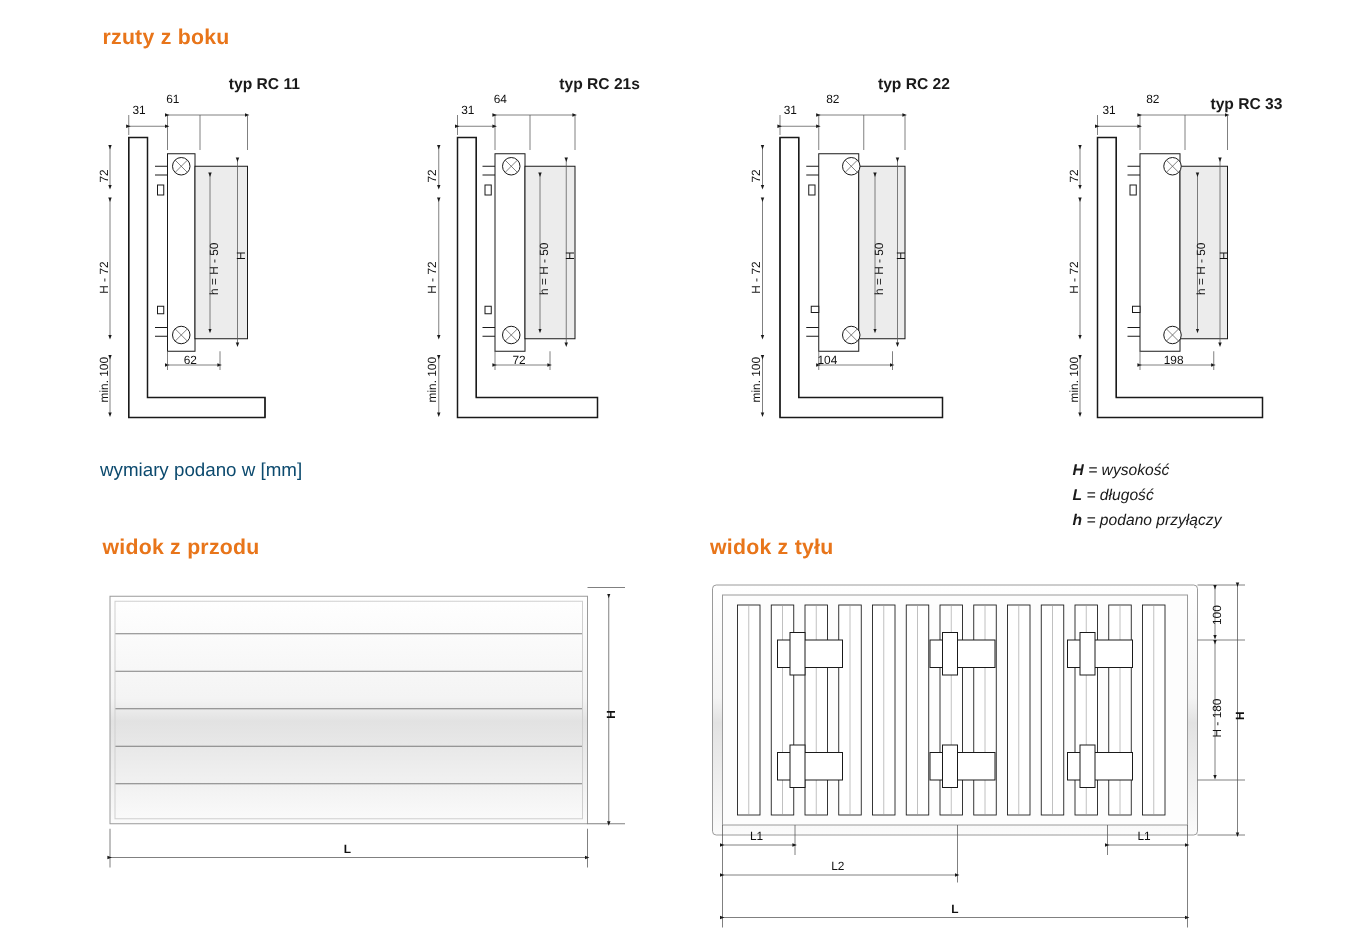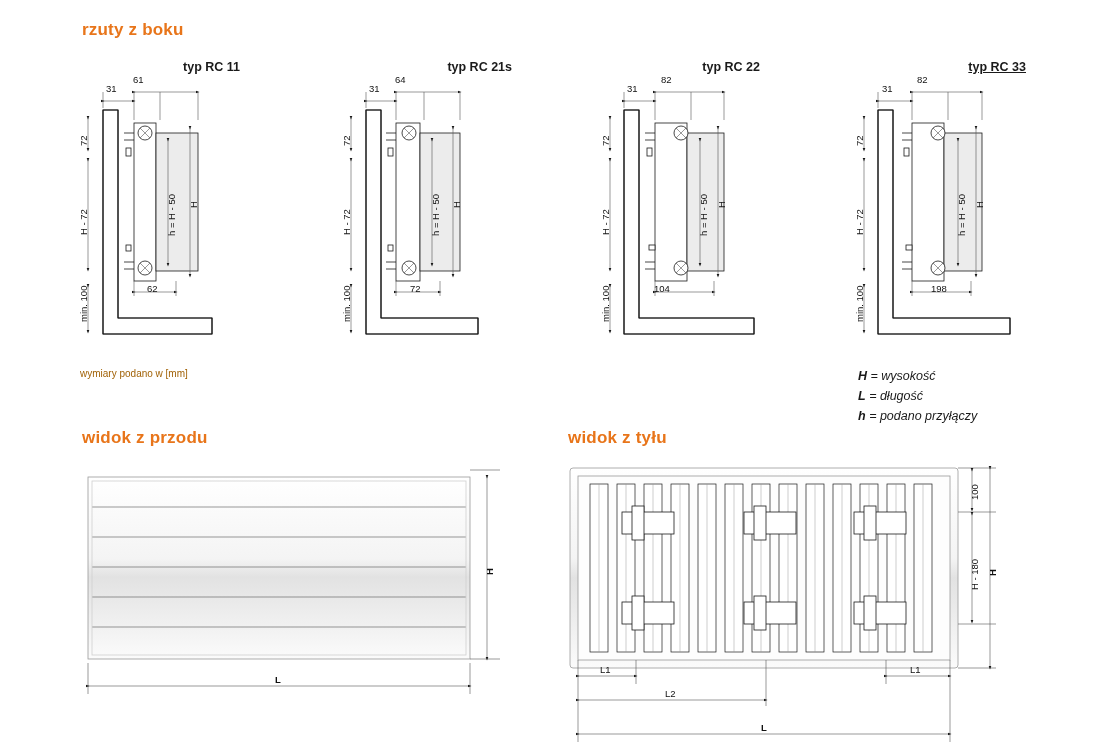--- a/index.html
+++ b/index.html
@@ -21,22 +21,22 @@
   }
   .type-title {
     position:absolute;
     font-weight:bold;
     font-size:12.5px;
     text-align:right;
     width:200px;
   }
   .note {
     position:absolute;
-    font-size:10px;
-    color:#a16207;
+    font-size:15px;
+    color:#0c4a6e;
   }
   .legend {
     position:absolute;
     font-size:12.5px;
     line-height:20px;
   }
   .legend b { font-style:italic; }
   .legend i { font-style:italic; }
   
   .dim {
@@ -60,21 +60,21 @@
 </head>
 <body>
 
 <div class="section-title" style="left:82px; top:20px;">rzuty z boku</div>
 <div class="section-title" style="left:82px; top:428px;">widok z przodu</div>
 <div class="section-title" style="left:568px; top:428px;">widok z tyłu</div>
 
 <div class="type-title" style="left:40px; top:60px;">typ RC 11</div>
 <div class="type-title" style="left:312px; top:60px;">typ RC 21s</div>
 <div class="type-title" style="left:560px; top:60px;">typ RC 22</div>
-<div class="type-title" style="left:826px; top:60px;text-decoration:underline;">typ RC 33</div>
+<div class="type-title" style="left:826px; top:76px;">typ RC 33</div>
 
 <div class="note" style="left:80px; top:368px;">wymiary podano w [mm]</div>
 
 <div class="legend" style="left:858px; top:366px;">
   <div><b>H</b> <i>= wysokość</i></div>
   <div><b>L</b> <i>= długość</i></div>
   <div><b>h</b> <i>= podano przyłączy</i></div>
 </div>
 
 <svg width="1094" height="751">

